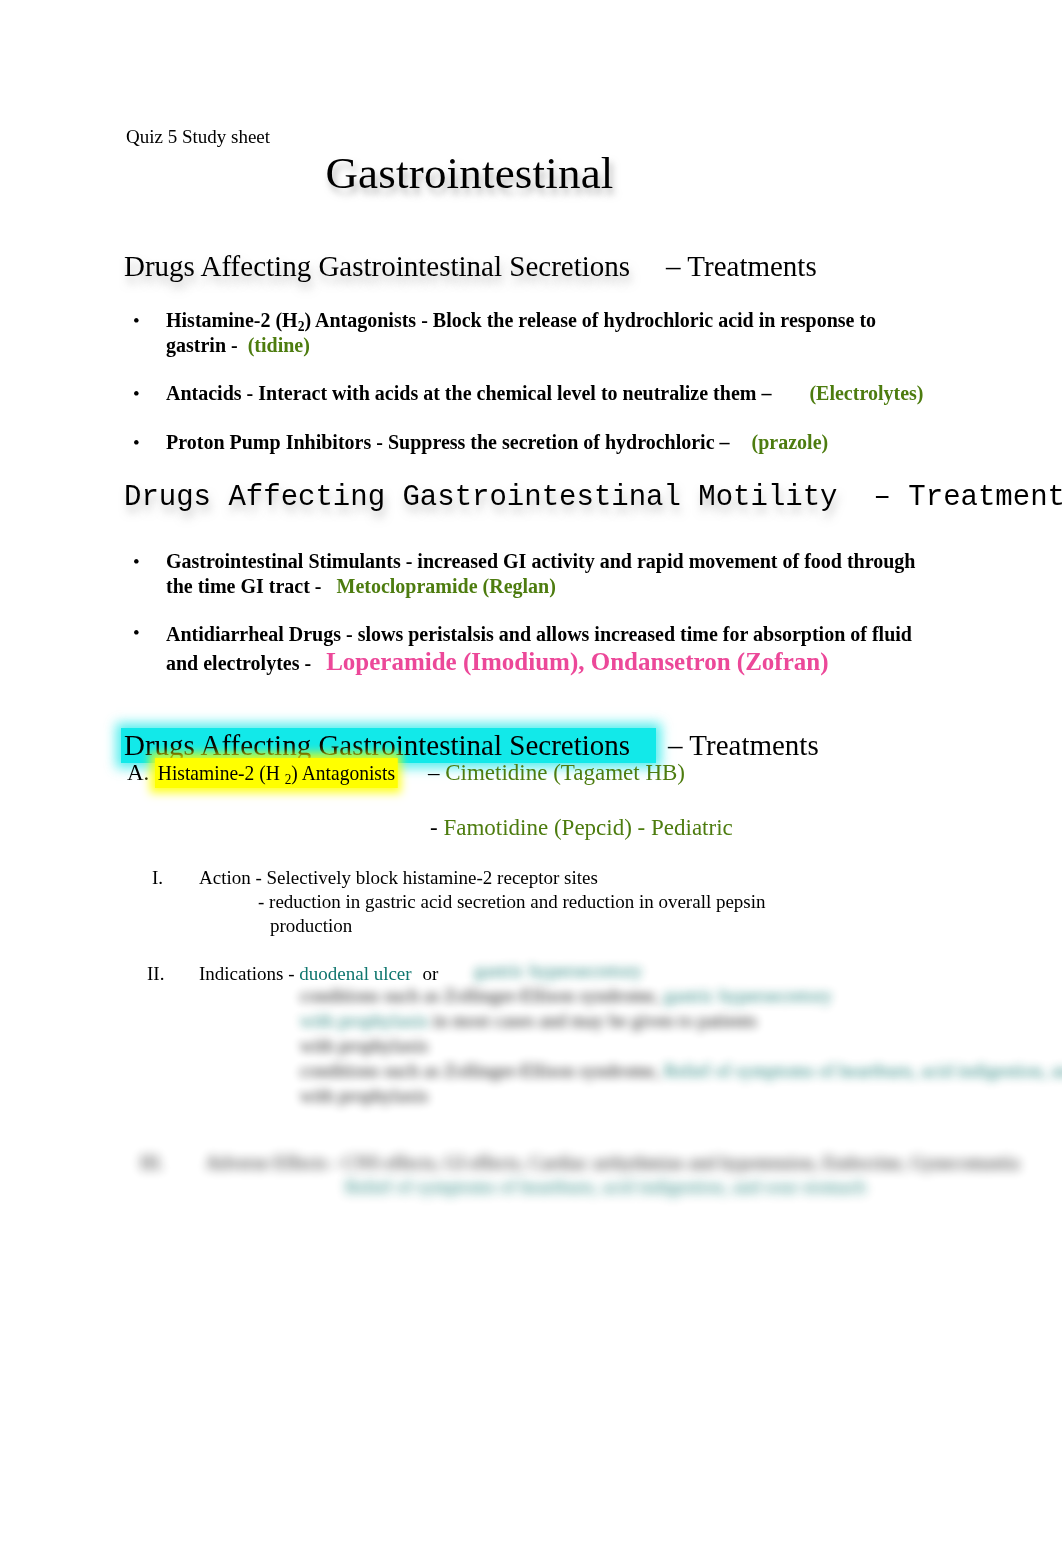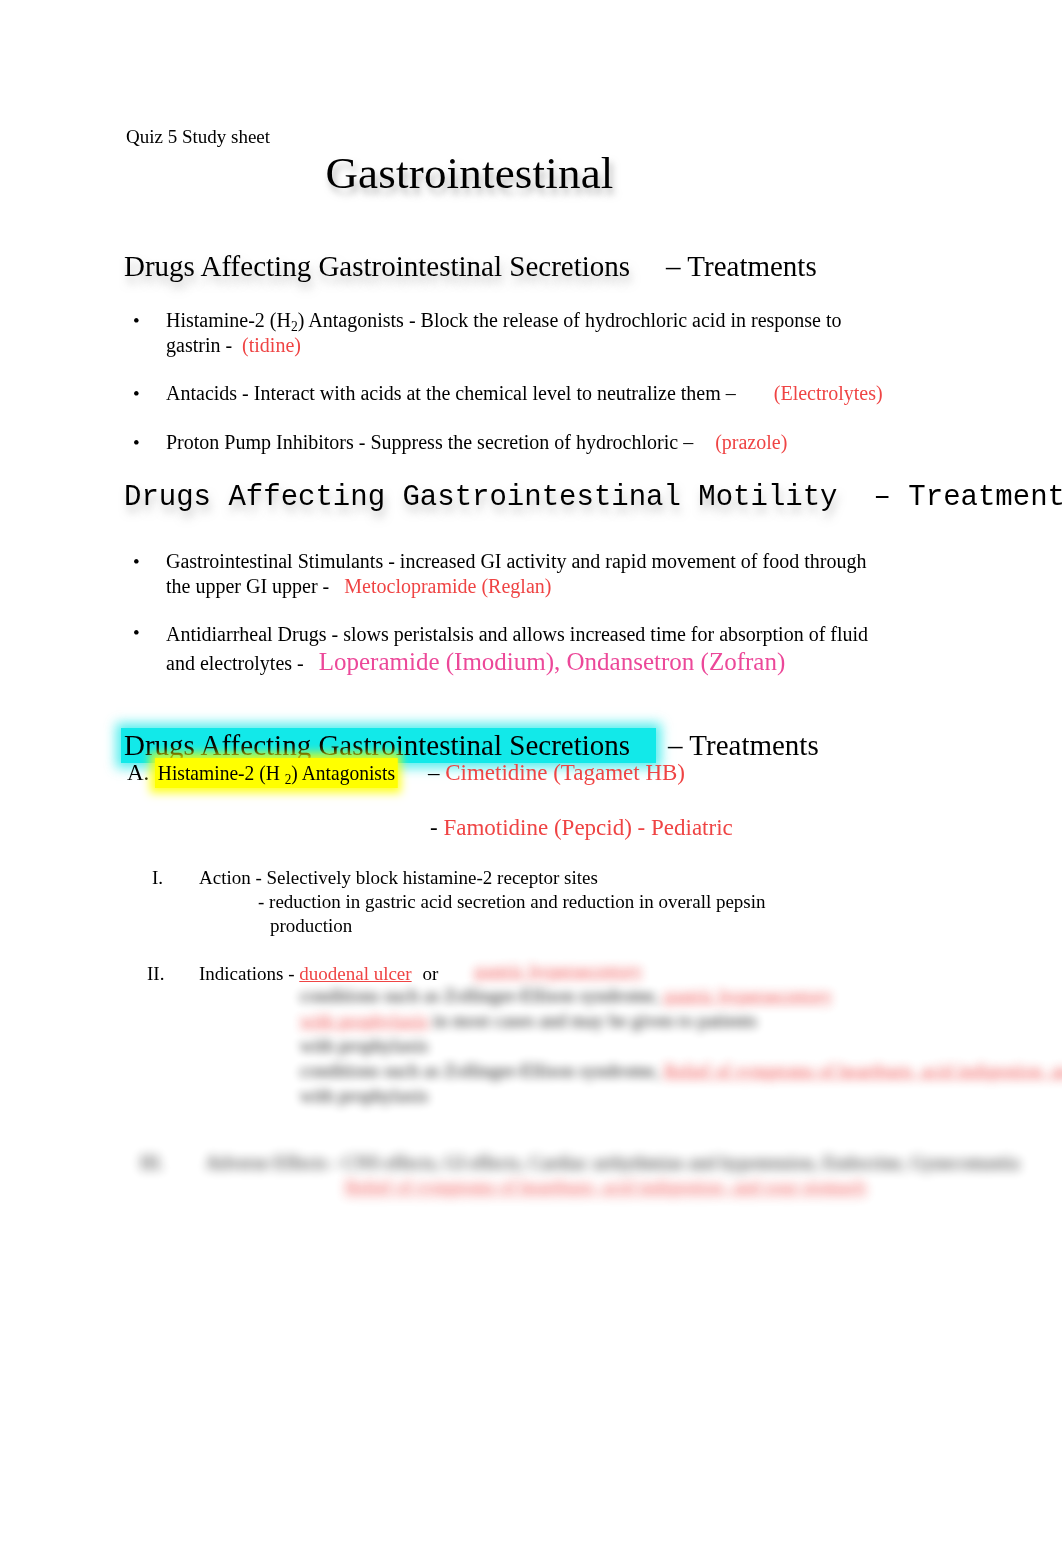--- a/index.html
+++ b/index.html
@@ -71,24 +71,25 @@
   .bullet-dot {
     position: absolute;
     font-size: 19px;
     line-height: 26px;
   }
   .bullet-body {
     position: absolute;
     left: 166px;
     font-size: 20px;
     line-height: 25px;
-  }
-  .blue { color: #ef4444; margin-top: 41px; }
+    font-weight: bold;
+  }
+  .blue { color: #4d7c0f; margin-top: 41px; }
   .blue-lg { color: #ec4899; font-size: 25px; text-align: right; }
-  .red { color: #ef4444; text-decoration: underline; }
+  .red { color: #0f766e; }
 
   .sub {
     font-size: .68em;
     vertical-align: -0.28em;
     line-height: 0;
   }
 
   
   .alpha-line {
     position: absolute;
@@ -161,21 +162,21 @@
   <div class="bullet-dot" style="left:133px; top:430px;">•</div>
   <div class="bullet-body nowrap" style="top:430px;">
     <span>Proton Pump Inhibitors - Suppress the secretion of hydrochloric –</span><span style="display:inline-block;width:22px;"></span><span class="blue">(prazole)</span>
   </div>
 
   <div class="abs section-head" style="top:480px;font-family:Liberation Mono, monospace;"><span class="hl-shadow">Drugs Affecting Gastrointestinal Motility</span><span style="display:inline-block;width:36px;"></span><span class="tail">– Treatments</span></div>
 
   <div class="bullet-dot" style="left:133px; top:549px;">•</div>
   <div class="bullet-body" style="top:549px; width:800px;">
     <span>Gastrointestinal Stimulants - increased GI activity    and rapid movement of food through</span><br>
-    <span>the upper GI upper -</span>&nbsp;&nbsp;
+    <span>the time GI tract -</span>&nbsp;&nbsp;
     <span class="blue">Metoclopramide   (Reglan)</span>
   </div>
 
   <div class="bullet-dot" style="left:133px; top:620px;">•</div>
   <div class="bullet-body" style="top:620px; width:800px; line-height:28px;">
     <span>Antidiarrheal Drugs - slows peristalsis and allows increased time for absorption of fluid</span><br>
     <span>and electrolytes -</span>&nbsp;&nbsp;
     <span class="blue-lg">Loperamide   (Imodium), Ondansetron   (Zofran)</span>
   </div>
 

